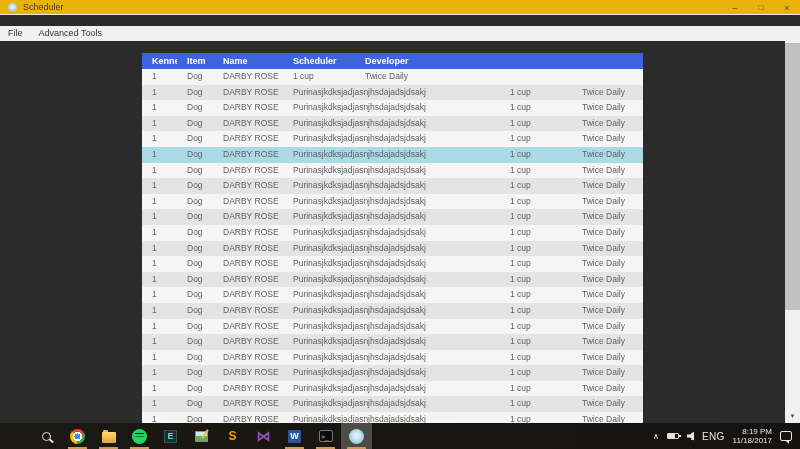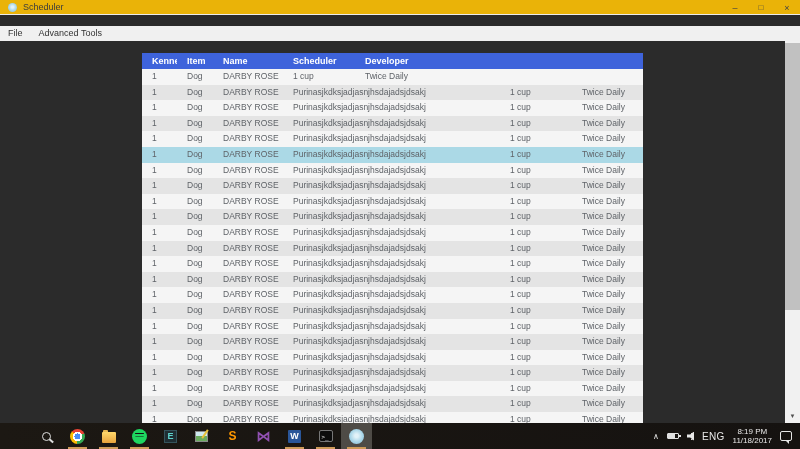--- a/index.html
+++ b/index.html
@@ -92,21 +92,21 @@
   .chevron-up-icon { font-size:8px; color:#e8e8e8; }
   .battery-icon { width:12px; height:6px; border:1px solid #e0e0e0; border-radius:1px; position:relative;
           background:linear-gradient(90deg,#e0e0e0 0 70%, rgba(0,0,0,0) 70%); }
   .battery-icon::after { content:''; position:absolute; right:-3px; top:1px; width:2px; height:2px;
           background:#e0e0e0; }
   .volume-icon { width:10px; height:9px; background:#e8e8e8;
           clip-path:polygon(0 32%, 32% 32%, 70% 0, 70% 100%, 32% 68%, 0 68%); position:relative; }
   .volume-wave { width:3px; height:7px; border:1px solid #e8e8e8; border-left:none; border-radius:0 4px 4px 0;
           margin-left:-6px; }
   .tray-language { font-size:10px; letter-spacing:0.3px; }
-  .tray-clock { display:flex; flex-direction:column; align-items:center; line-height:9.5px; }
+  .tray-clock { display:flex; flex-direction:column; align-items:flex-end; line-height:9.5px; }
   .tray-time, .tray-date { font-size:8px; }
   .action-center-icon { width:12px; height:10px; border:1px solid #e6e6e6; border-radius:2px; position:relative; }
   .action-center-icon::after { content:''; position:absolute; right:2px; bottom:-4px;
           border-left:4px solid transparent; border-top:4px solid #e6e6e6; }
 </style>
 </head>
 <body>
 
 <div class="titlebar">
   <span class="ticon electron-app-icon"></span>

